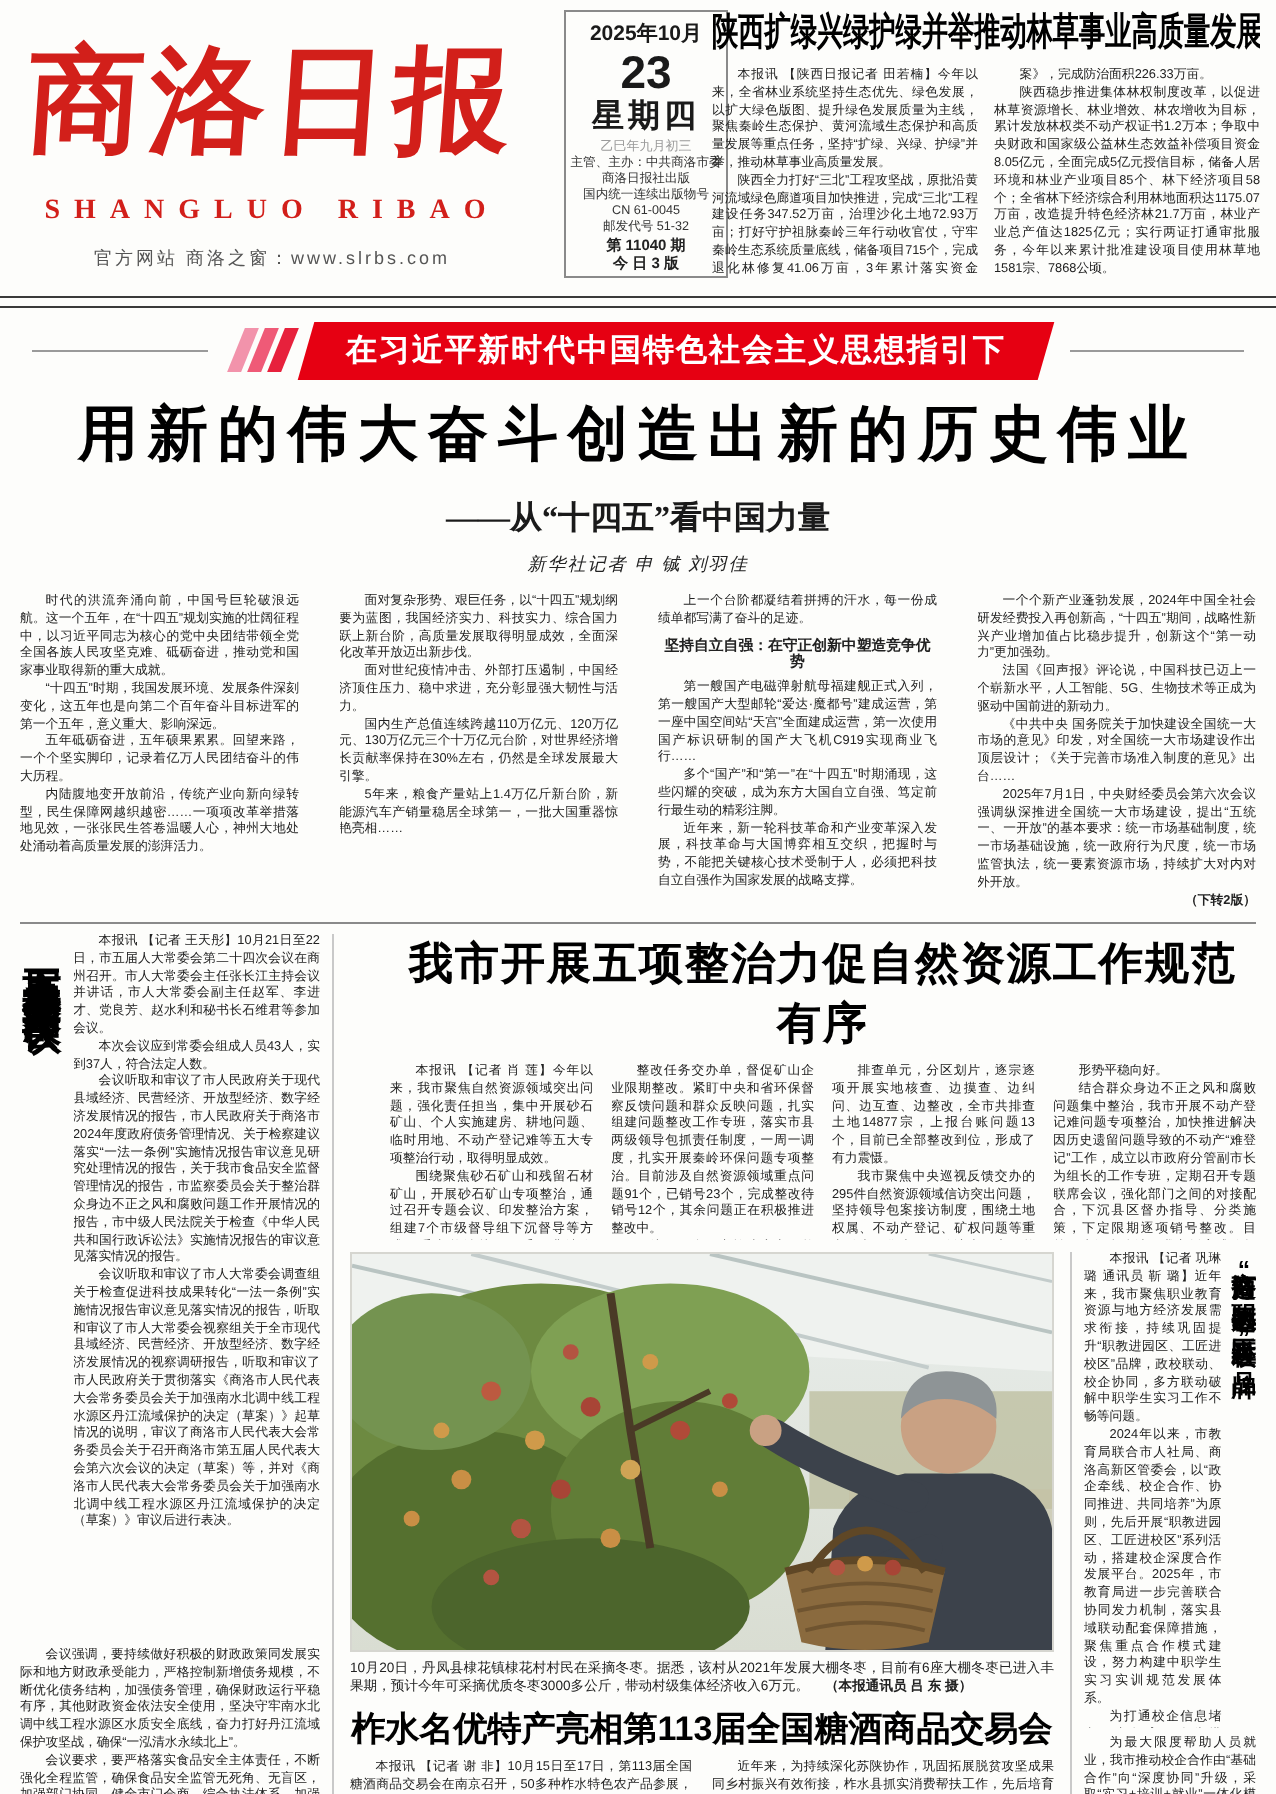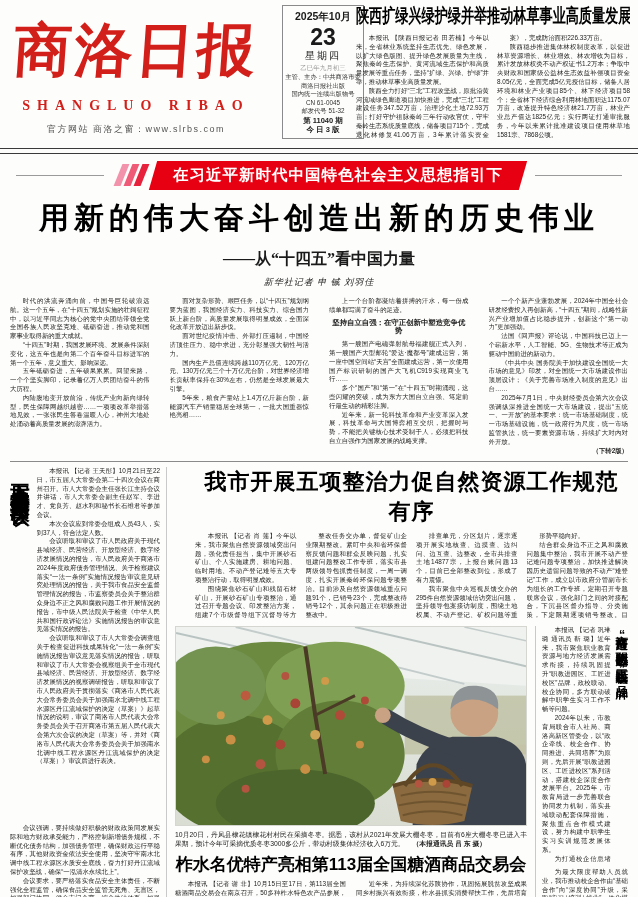--- a/index.html
+++ b/index.html
@@ -12,21 +12,21 @@
             color:#d21f1a;font-size:58px;line-height:92px;letter-spacing:3px;
             transform:skewX(-4deg);}
   .mh-pinyin{color:#d21f1a;font-weight:bold;font-size:14px;letter-spacing:7px;margin-top:2px;
              font-family:"Liberation Serif",serif;}
   .mh-site{color:#555;font-size:9px;letter-spacing:1.5px;margin-top:9px;}
   .datebox{position:absolute;left:266px;top:5px;width:82px;height:134px;border:1px solid #8a8a8a;
            display:flex;flex-direction:column;justify-content:space-between;align-items:center;
            padding:4px 2px;box-sizing:border-box;text-align:center;margin-left:16px;}
   .db-ym{font-size:10.5px;font-weight:bold;}
   .db-day{font-size:23px;font-weight:bold;line-height:24px;}
-  .db-week{font-size:10px;font-weight:normal;letter-spacing:2px;}
+  .db-week{font-size:16px;font-weight:bold;letter-spacing:2px;}
   .db-lunar{font-size:6.5px;color:#9a9a9a;}
   .db-s{font-size:6.3px;color:#333;line-height:8px;}
   .db-b{font-size:7.5px;font-weight:bold;color:#222;line-height:9px;}
   .toparticle{position:absolute;left:356px;top:3px;width:274px;height:142px;overflow:hidden;}
   .top-hl{margin:0;white-space:nowrap;font-size:19px;font-weight:900;letter-spacing:0;
           transform:scaleX(0.69);transform-origin:left top;width:400px;color:#000;}
   
   .double-rule{height:4px;border-top:1.5px solid #3a3a3a;border-bottom:1px solid #3a3a3a;}
   .thin-rule{border:none;border-top:1px solid #8a8a8a;margin:4px 10px 0;}
   

